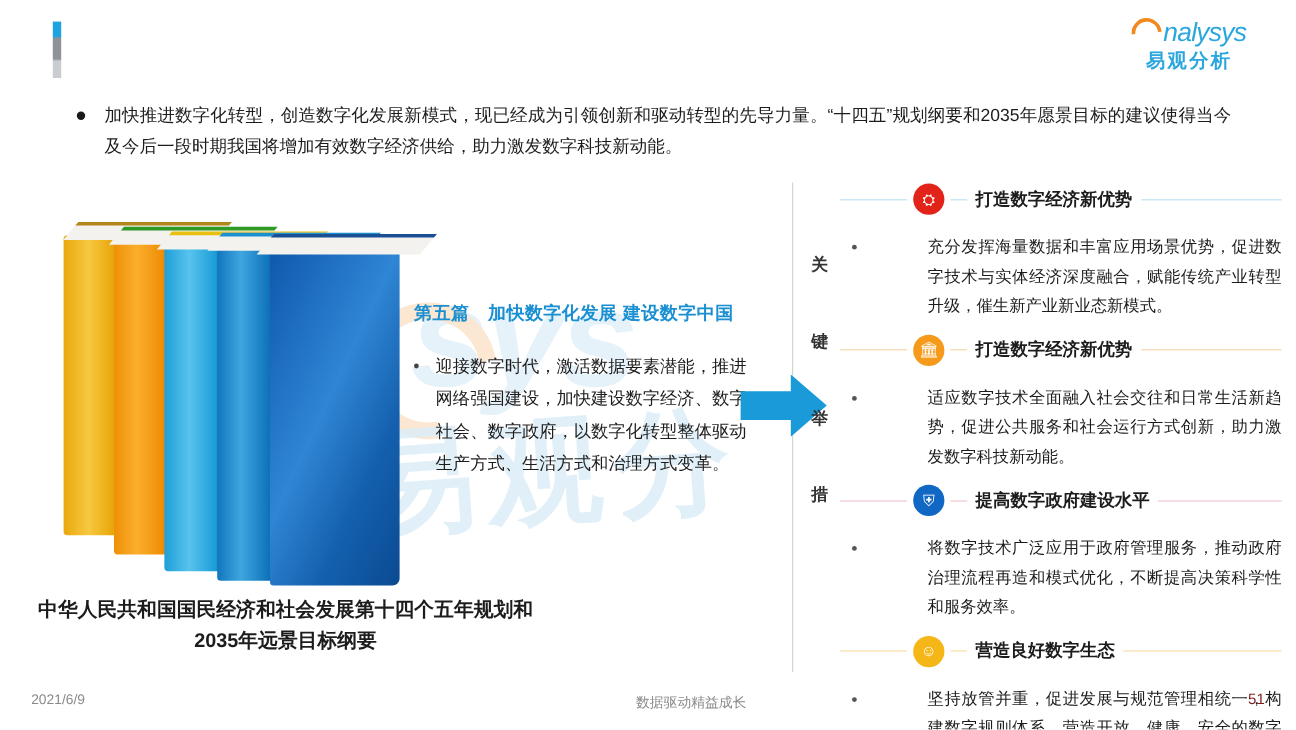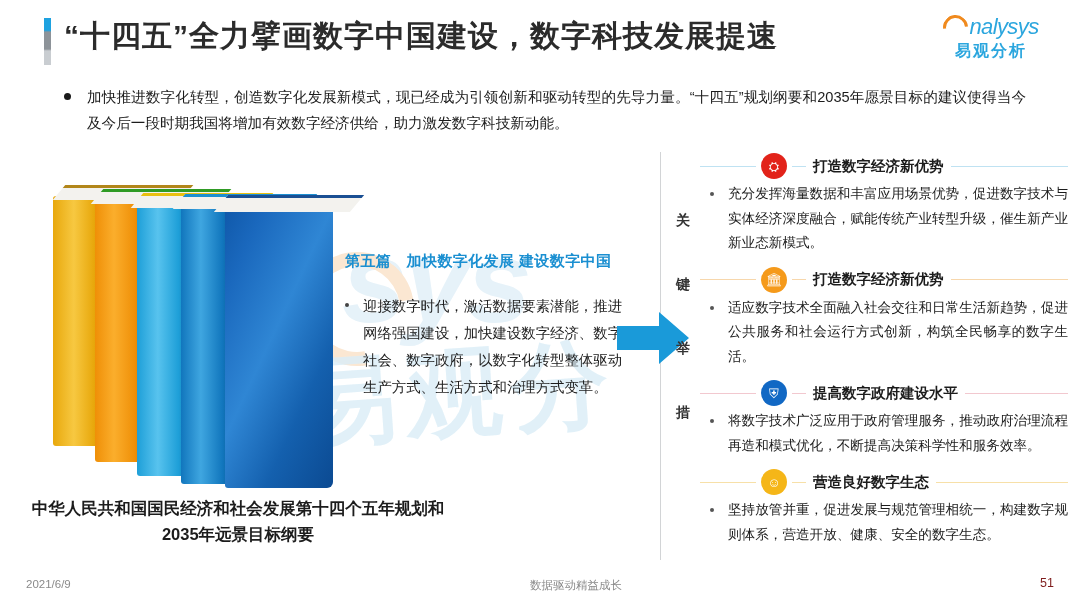--- a/index.html
+++ b/index.html
@@ -105,40 +105,39 @@
   .sec-head{display:flex;align-items:center;height:32px;}
   .hline{height:1px;flex:0 0 auto;}
   .hline.l{width:56px;}
   .hline.r{flex:1 1 auto;}
   .ico{
     width:26px;height:26px;border-radius:50%;flex:0 0 auto;
     display:flex;align-items:center;justify-content:center;
     color:#fff;font-size:13px;line-height:1;margin:0 5px;
   }
   .sec-title{font-size:14.5px;font-weight:700;color:#1c1c1c;white-space:nowrap;margin:0 7px;}
-  .sec-body{display:flex;margin-top:0;padding-left:10px;}
+  .sec-body{display:flex;margin-top:12px;padding-left:10px;gap:45px;}
   .sec-dot{width:4px;height:4px;border-radius:50%;background:#555;margin-top:10px;flex:0 0 auto;}
   .sec-text{margin-left:14px;font-size:13.6px;line-height:24.5px;color:#1c1c1c;text-align:justify;}
 
   
   .foot-date{position:absolute;left:26px;top:578px;font-size:11.5px;color:#8a8a8a;}
   .foot-center{position:absolute;left:0;top:578px;width:1080px;text-align:center;font-size:11.5px;color:#8a8a8a;padding-left:36px;}
   .foot-page{position:absolute;right:26px;top:576px;font-size:12.5px;color:#7f1d1d;}
 </style>
 </head>
 <body>
 
 <div class="slide">
 
   <div class="wm-sys">sys</div>
   <div class="wm-a"></div>
   <div class="wm-big">易观分</div>
 
   <div class="title-bar"></div>
-  <div class="title">“十四五”全力擘画数字中国建设，数字科技发展提速</div>
 
   <div class="logo">
     <div class="logo-row">
       <span class="logo-a"></span>
       <span class="logo-word">nalysys</span>
     </div>
     <div class="logo-cn">易观分析</div>
   </div>
 
   <div class="intro">
@@ -201,21 +200,21 @@
     <div class="sec">
       <div class="sec-head">
         <span class="hline l" style="background: rgb(247, 215, 172);"></span>
         <span class="ico" style="background: rgb(245, 154, 27);">🏛</span>
         <span class="hline" style="width: 14px; background: rgb(247, 215, 172);"></span>
         <span class="sec-title">打造数字经济新优势</span>
         <span class="hline r" style="background: rgb(247, 215, 172);"></span>
       </div>
       <div class="sec-body">
         <span class="sec-dot"></span>
-        <span class="sec-text">适应数字技术全面融入社会交往和日常生活新趋势，促进公共服务和社会运行方式创新，构筑全民畅享的数字生活。</span>
+        <span class="sec-text">适应数字技术全面融入社会交往和日常生活新趋势，促进公共服务和社会运行方式创新，助力激发数字科技新动能。</span>
       </div>
     </div>
 
     <div class="sec">
       <div class="sec-head">
         <span class="hline l" style="background: rgb(242, 200, 207);"></span>
         <span class="ico" style="background: rgb(17, 104, 196);">⛨</span>
         <span class="hline" style="width: 14px; background: rgb(242, 200, 207);"></span>
         <span class="sec-title">提高数字政府建设水平</span>
         <span class="hline r" style="background: rgb(242, 200, 207);"></span>

